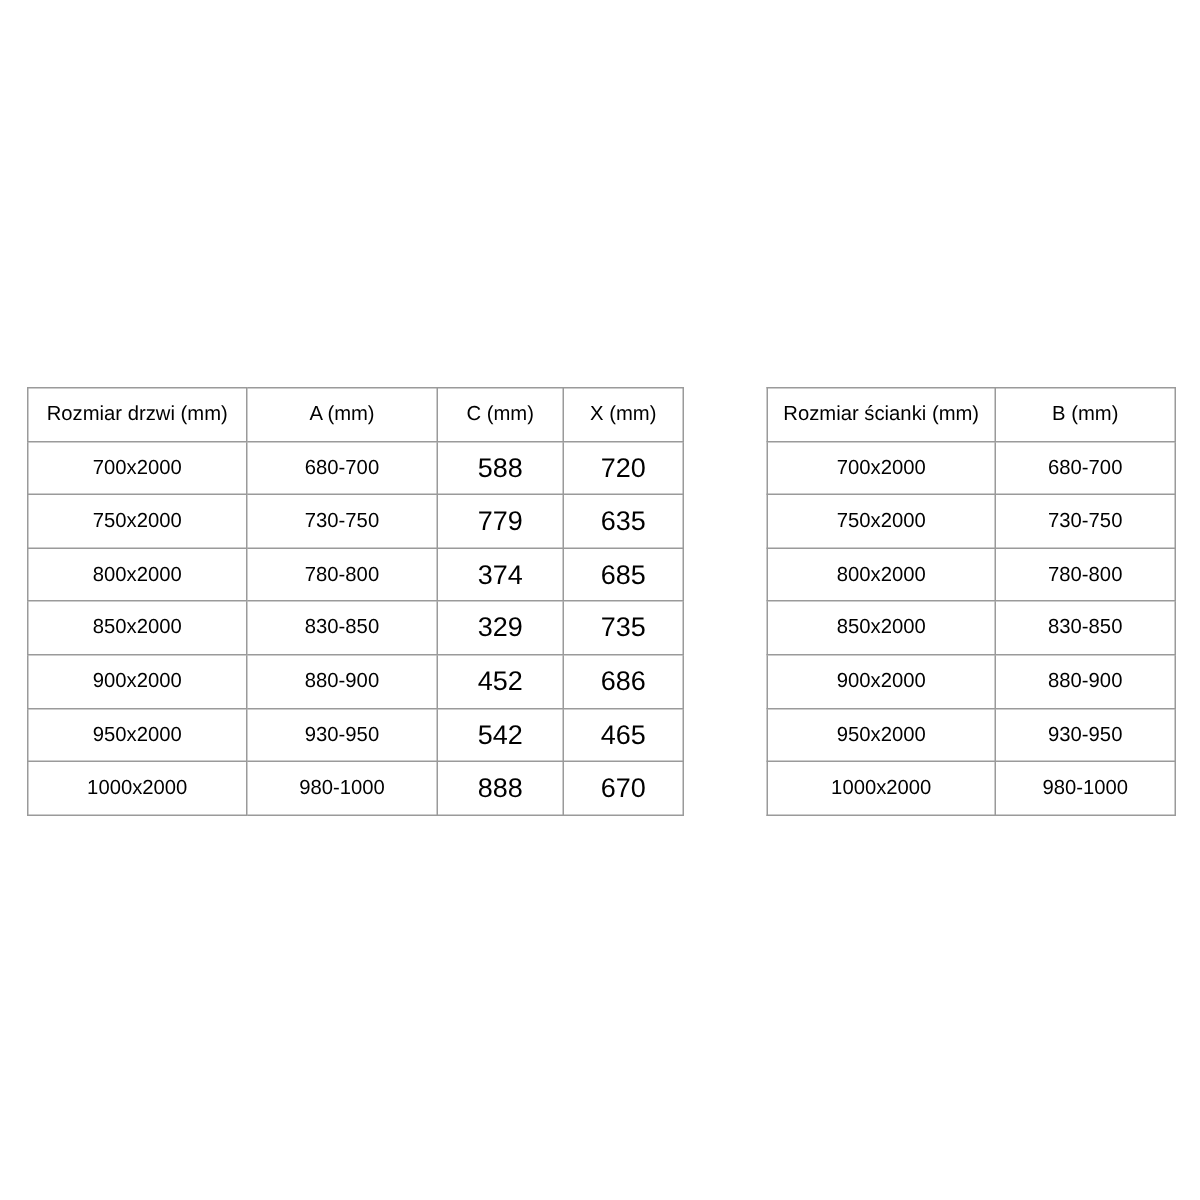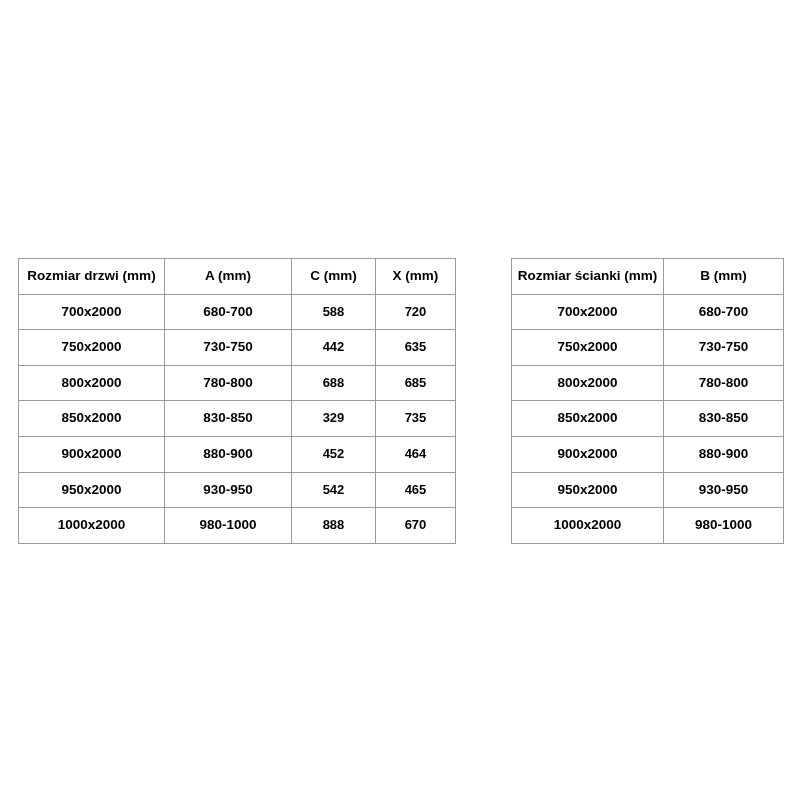--- a/index.html
+++ b/index.html
@@ -41,41 +41,41 @@
   }
   table {
     border-collapse: collapse;
     width: 100%;
     table-layout: fixed;
   }
   td, th {
     border: 1px solid #9a9a9a;
     text-align: center;
     vertical-align: middle;
-    font-weight: bold;
+    font-weight: normal;
     color: #000;
     padding: 0;
     height: 34.6px;
     line-height: 34.6px;
     white-space: nowrap;
   }
   
   .table-left th,
   .table-left td {
     font-size: 13.5px;
   }
   .table-left .col-size { width: 146px; }
   .table-left .col-a { width: 127px; }
   .table-left .col-c { width: 84px; }
   .table-left .col-x { width: 80px; }
 
   .table-left td.cell-size { font-size: 13.5px; }
   .table-left td.cell-a { font-size: 13.5px; }
   .table-left td.cell-c,
-  .table-left td.cell-x { font-size: 13px; margin-top: 32px; }
+  .table-left td.cell-x { font-size: 18px; margin-top: 32px; }
 
   
   .table-right th,
   .table-right td {
     font-size: 13.5px;
   }
   .table-right .col-size { width: 152px; }
   .table-right .col-b { width: 120px; }
 
   th {
@@ -108,40 +108,40 @@
         <tbody>
           <tr>
             <td class="cell-size">700x2000</td>
             <td class="cell-a">680-700</td>
             <td class="cell-c">588</td>
             <td class="cell-x">720</td>
           </tr>
           <tr>
             <td class="cell-size">750x2000</td>
             <td class="cell-a">730-750</td>
-            <td class="cell-c">442</td>
+            <td class="cell-c">779</td>
             <td class="cell-x">635</td>
           </tr>
           <tr>
             <td class="cell-size">800x2000</td>
             <td class="cell-a">780-800</td>
-            <td class="cell-c">688</td>
+            <td class="cell-c">374</td>
             <td class="cell-x">685</td>
           </tr>
           <tr>
             <td class="cell-size">850x2000</td>
             <td class="cell-a">830-850</td>
             <td class="cell-c">329</td>
             <td class="cell-x">735</td>
           </tr>
           <tr>
             <td class="cell-size">900x2000</td>
             <td class="cell-a">880-900</td>
             <td class="cell-c">452</td>
-            <td class="cell-x">464</td>
+            <td class="cell-x">686</td>
           </tr>
           <tr>
             <td class="cell-size">950x2000</td>
             <td class="cell-a">930-950</td>
             <td class="cell-c">542</td>
             <td class="cell-x">465</td>
           </tr>
           <tr>
             <td class="cell-size">1000x2000</td>
             <td class="cell-a">980-1000</td>

